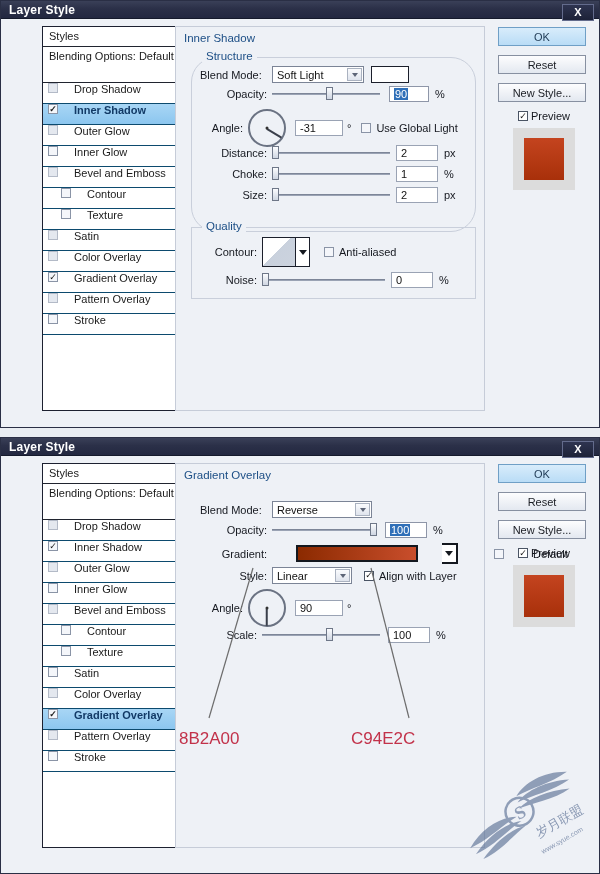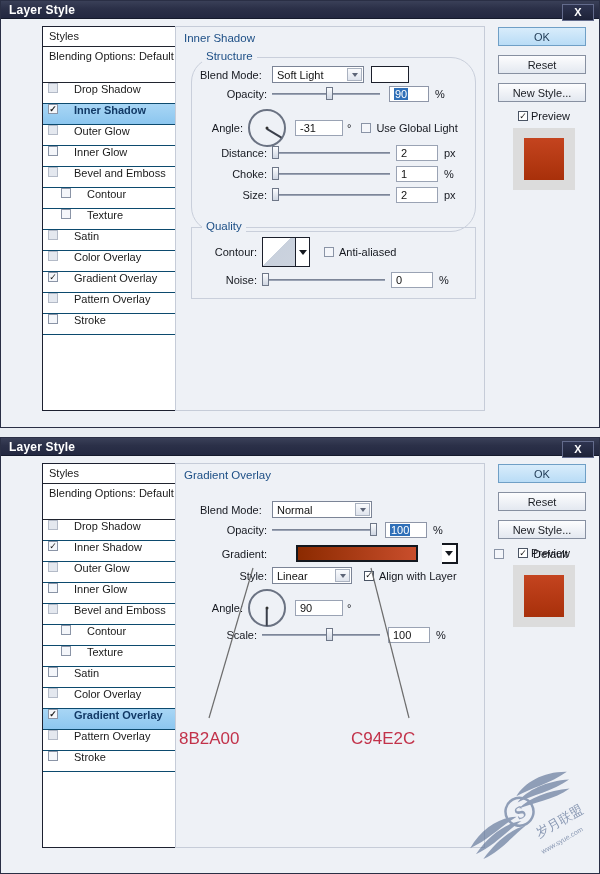--- a/index.html
+++ b/index.html
@@ -545,21 +545,21 @@
         <div class="sp-spacer"></div>
       </div>
 
       <div class="settings">
         <div class="sec-title" style="left:8px; top:5px;">Gradient Overlay</div>
 
 
         <div class="row" style="left:24px; top:37px;">
           <span class="lbl" style="width:72px;">Blend Mode:</span>
           <div class="select" style="width:100px;">
-            <span>Normal</span>
+            <span>Reverse</span>
             <span class="arrow"></span>
           </div>
         </div>
 
         <div class="row" style="left:24px; top:58px;">
           <span class="lbl" style="width:72px; text-align:right; padding-right:5px;">Opacity:</span>
           <div class="slider" style="width:105px;">
             <div class="track"></div>
             <div class="thumb" style="right:0;"></div>
           </div>

